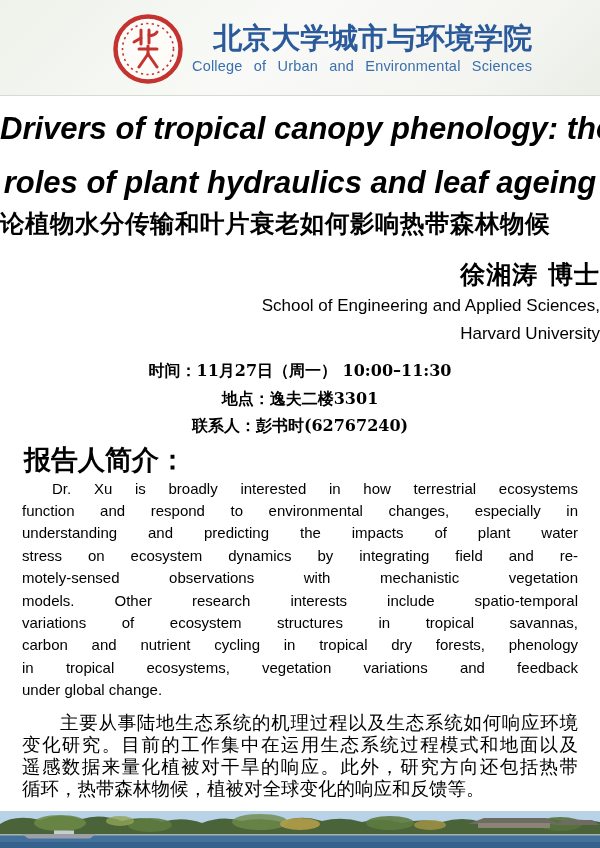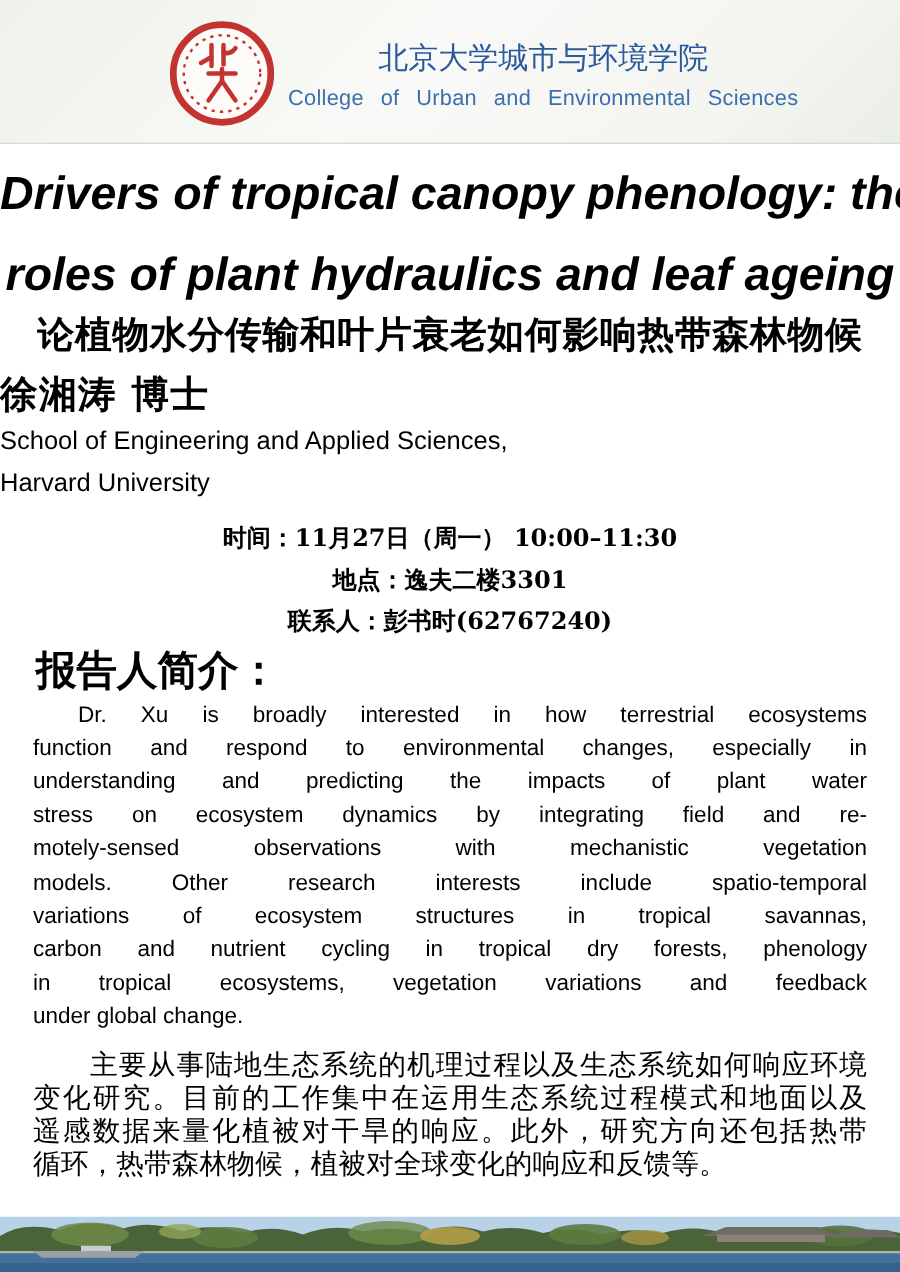--- a/index.html
+++ b/index.html
@@ -14,40 +14,40 @@
     height:96px;box-sizing:border-box;
     background:linear-gradient(135deg,#eef2ea 0%,#f9faf7 45%,#f4f5f1 80%,#e9eee6 100%);
     border-bottom:1px solid #d6dcd2;
     display:flex;align-items:center;
     padding-left:112px;
   }
   .seal{flex:0 0 auto;width:72px;height:72px;margin-top:2px;}
   .header-text{margin-left:8px;text-align:center;}
   .calligraphy{
     font-family:"DejaVu Serif", serif;
-    font-weight:normal;font-size:20px;line-height:34px;
-    color:#2b5a9b;letter-spacing:0px;white-space:nowrap;
+    font-weight:bold;font-size:29px;line-height:34px;
+    color:#2b5a9b;letter-spacing:0px;white-space:nowrap;text-align:right;
   }
   .college-en{
     font-size:14.5px;font-weight:normal;color:#3a6fae;
     word-spacing:7px;letter-spacing:.2px;margin-top:3px;white-space:nowrap;
   }
   
   .title-en{
     margin-top:6px;text-align:center;
     font-style:italic;font-weight:bold;font-size:31px;line-height:54px;
     white-space:nowrap;
   }
   .title-zh{
-    margin-top:-4px;text-align:center;
+    margin-top:-4px;
     font-weight:bold;font-size:24.5px;line-height:36px;letter-spacing:.5px;
     white-space:nowrap;
   }
   
-  .speaker{text-align:left;margin-top:4px;}
+  .speaker{text-align:right;margin-top:16px;}
   .speaker-name{
     font-family:"DejaVu Serif", serif;
     font-weight:bold;font-size:25px;line-height:34px;letter-spacing:1px;
   }
   .affil{font-size:17px;line-height:27.5px;}
   
   .details{
     text-align:center;margin-top:10px;
     font-family:"DejaVu Serif", serif;
     font-weight:bold;font-size:16px;line-height:27.5px;

